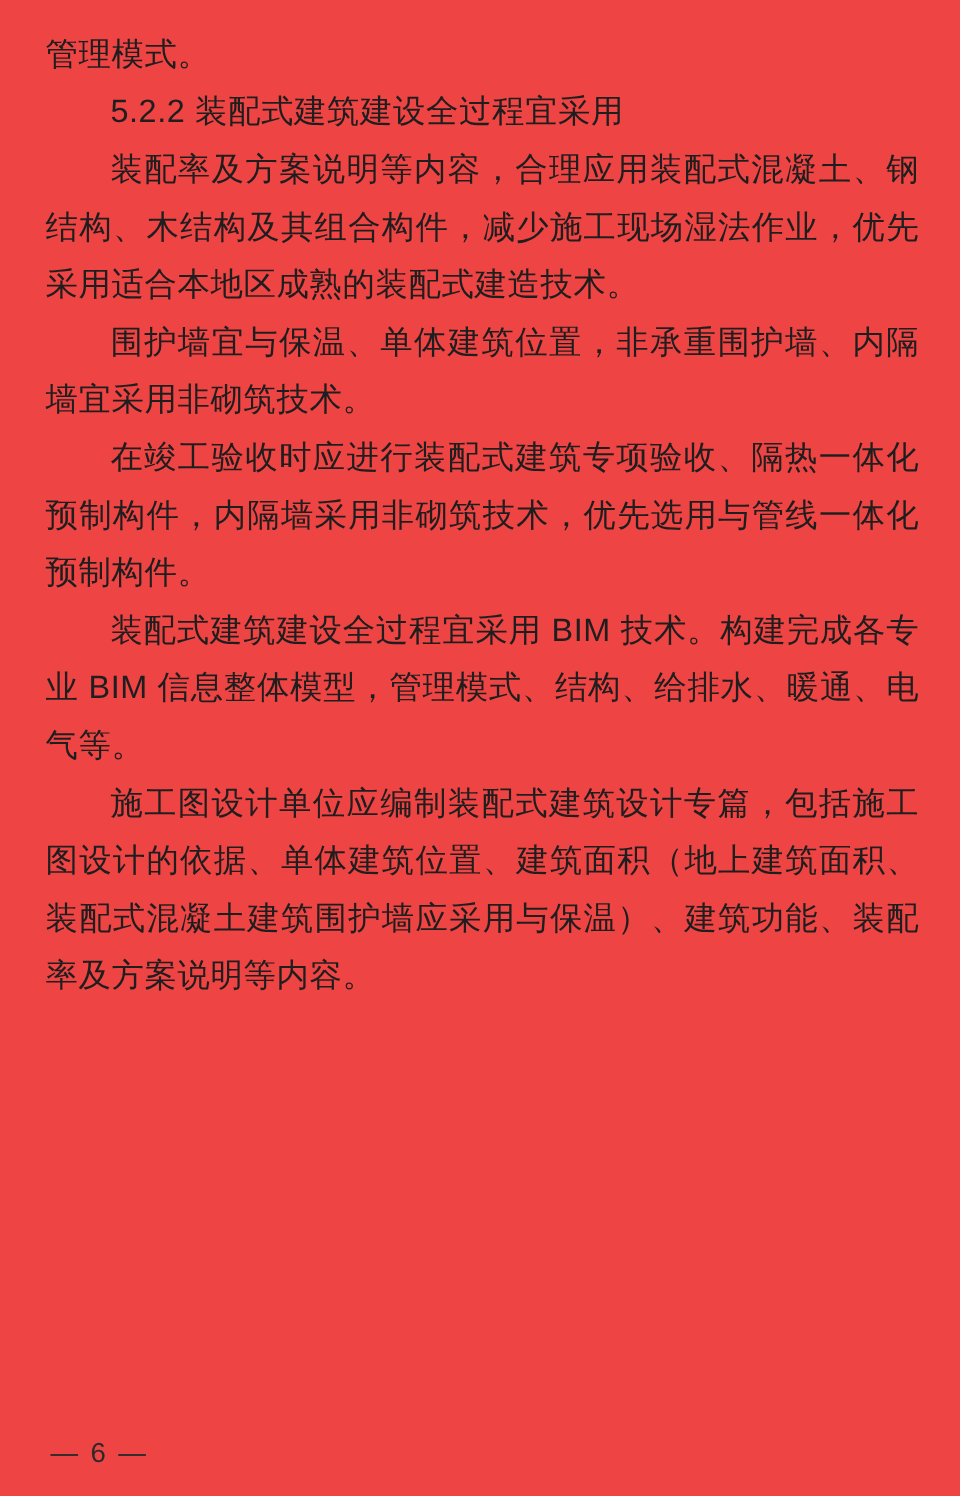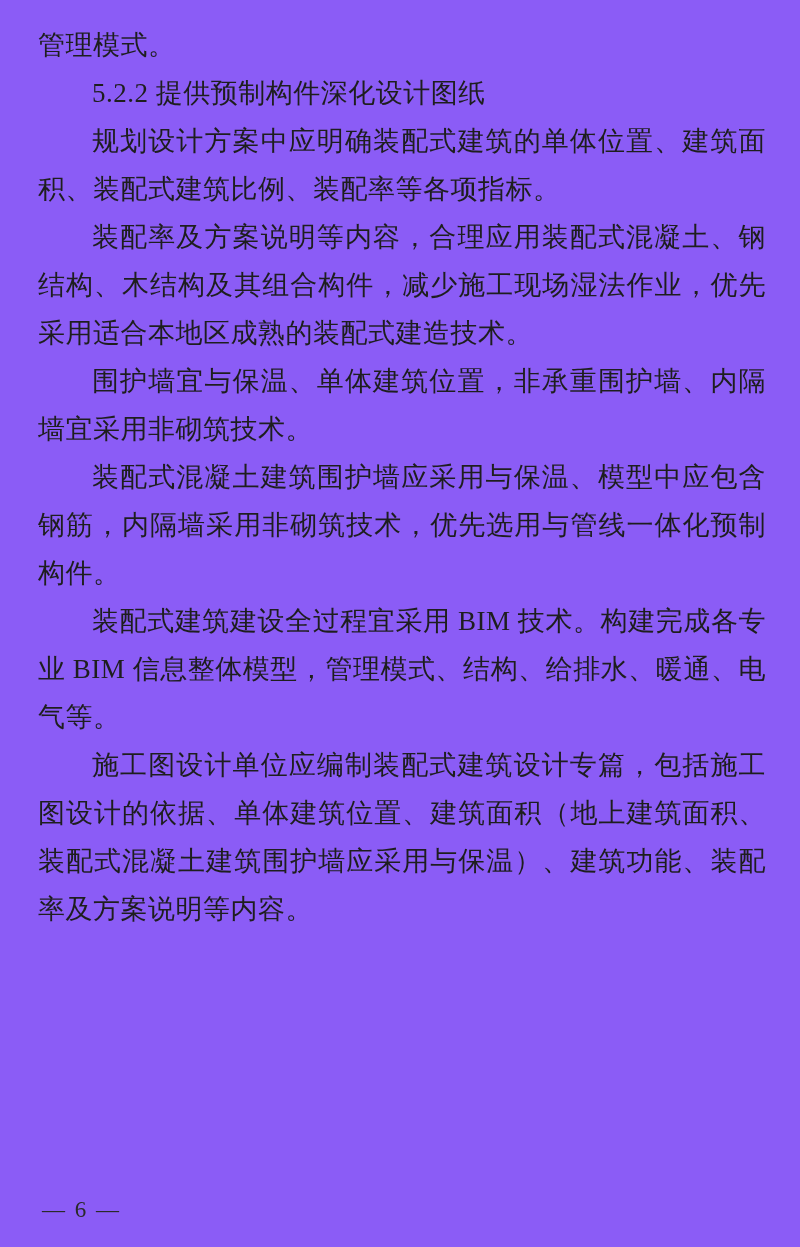--- a/index.html
+++ b/index.html
@@ -4,23 +4,23 @@
 <style>
   html, body {
     margin: 0;
     padding: 0;
     background: #ffffff;
   }
   .page {
     position: relative;
     width: 800px;
     height: 1247px;
-    background: #8b5cf6;
+    background: #ef4444;
     overflow: hidden;
-    font-family: Liberation Serif, serif;
+    font-family: Liberation Sans, sans-serif;
     color: #1e1e1e;
   }
   .doc-body {
     position: absolute;
     top: 21px;
     left: 38px;
     width: 728px;
     font-size: 27px;
     line-height: 48px;
     text-align: justify;
@@ -56,29 +56,28 @@
 </style>
 </head>
 <body>
 
 <div class="page">
 
   <main class="doc-body">
     <p class="para-continuation">管理模式。</p>
 
 
-    <p class="section-heading">5.2.2 提供预制构件深化设计图纸</p>
+    <p class="section-heading">5.2.2 装配式建筑建设全过程宜采用</p>
 
-    <p class="para-indent">规划设计方案中应明确装配式建筑的单体位置、建筑面积、装配式建筑比例、装配率等各项指标。</p>
 
     <p class="para-indent">装配率及方案说明等内容，合理应用装配式混凝土、钢结构、木结构及其组合构件，减少施工现场湿法作业，优先采用适合本地区成熟的装配式建造技术。</p>
 
     <p class="para-indent">围护墙宜与保温、单体建筑位置，非承重围护墙、内隔墙宜采用非砌筑技术。</p>
 
-    <p class="para-indent">装配式混凝土建筑围护墙应采用与保温、模型中应包含钢筋，内隔墙采用非砌筑技术，优先选用与管线一体化预制构件。</p>
+    <p class="para-indent">在竣工验收时应进行装配式建筑专项验收、隔热一体化预制构件，内隔墙采用非砌筑技术，优先选用与管线一体化预制构件。</p>
 
     <p class="para-indent">装配式建筑建设全过程宜采用 BIM 技术。构建完成各专业 BIM 信息整体模型，管理模式、结构、给排水、暖通、电气等。</p>
 
 
     <p class="para-indent">施工图设计单位应编制装配式建筑设计专篇，包括施工图设计的依据、单体建筑位置、建筑面积（地上建筑面积、装配式混凝土建筑围护墙应采用与保温）、建筑功能、装配率及方案说明等内容。</p>
   </main>
 
   <footer class="page-footer">
     <span>— 6 —</span>
   </footer>

